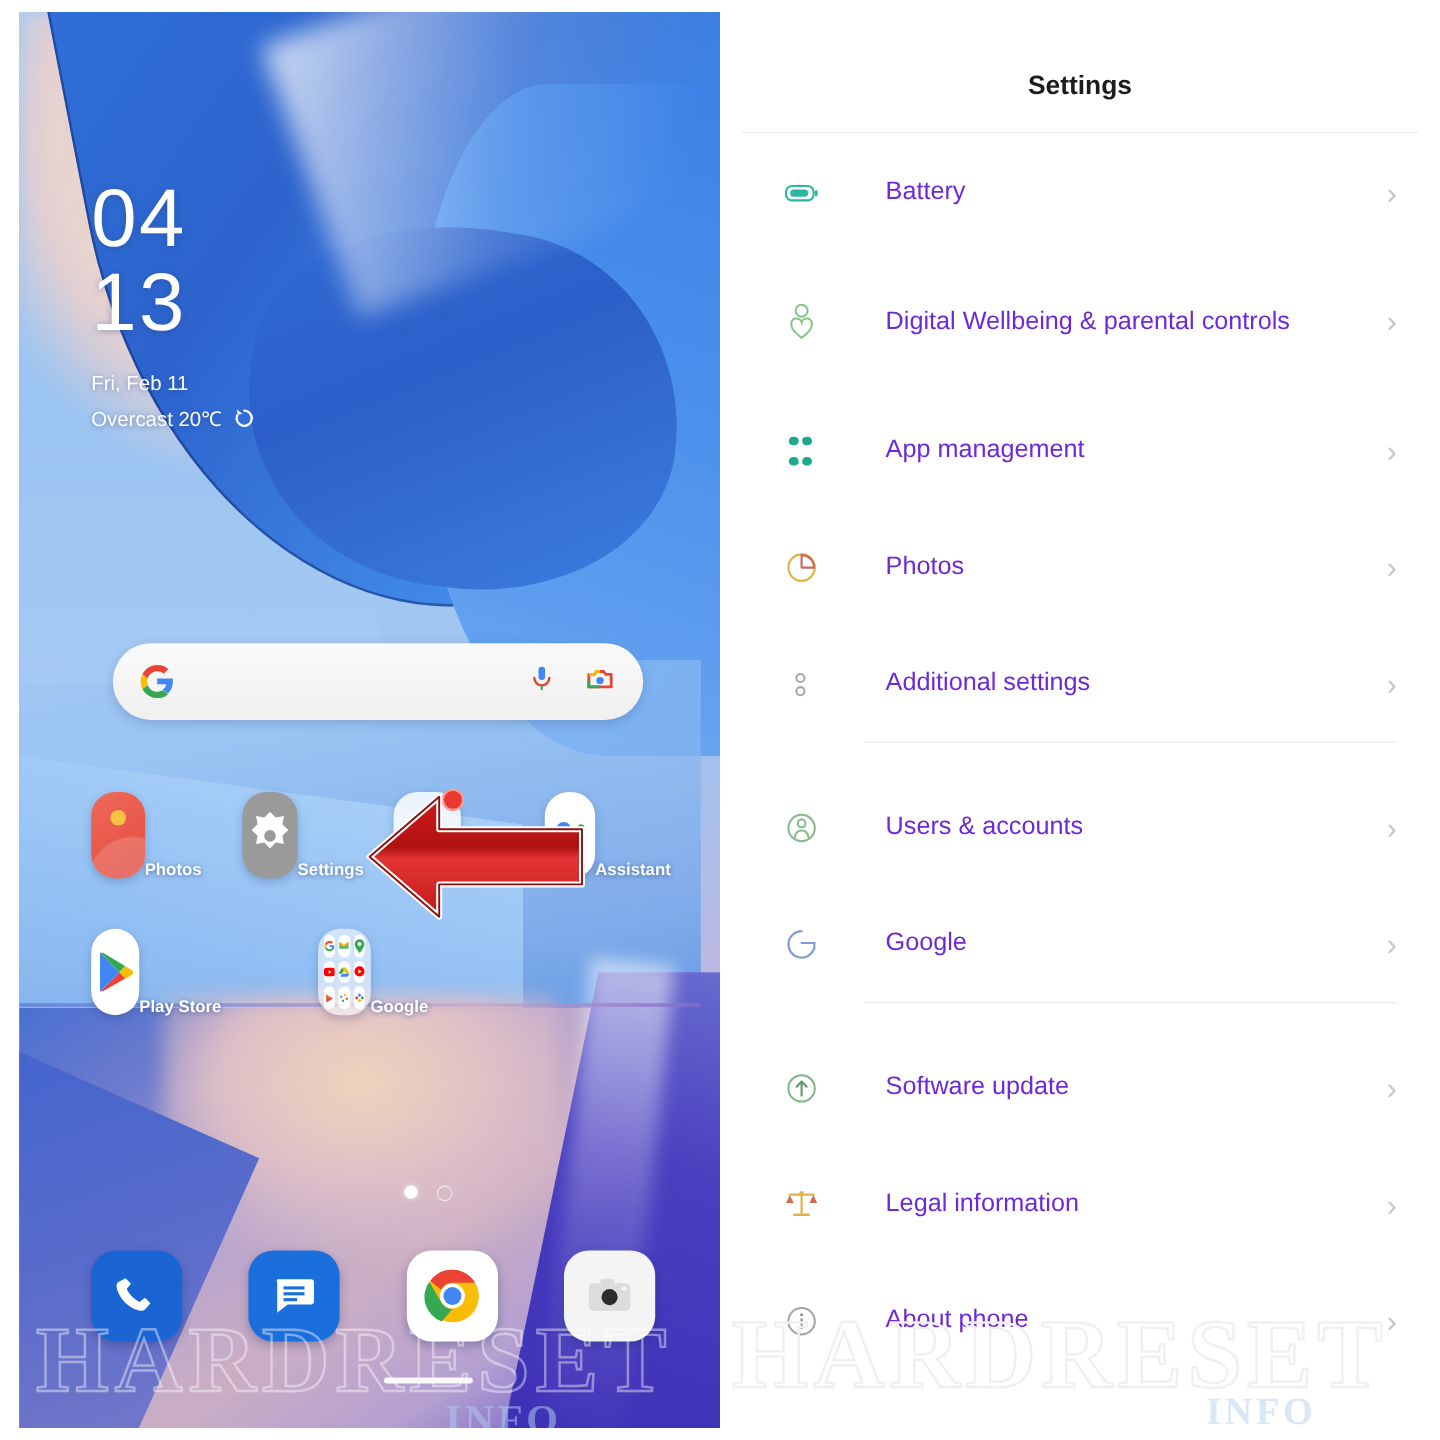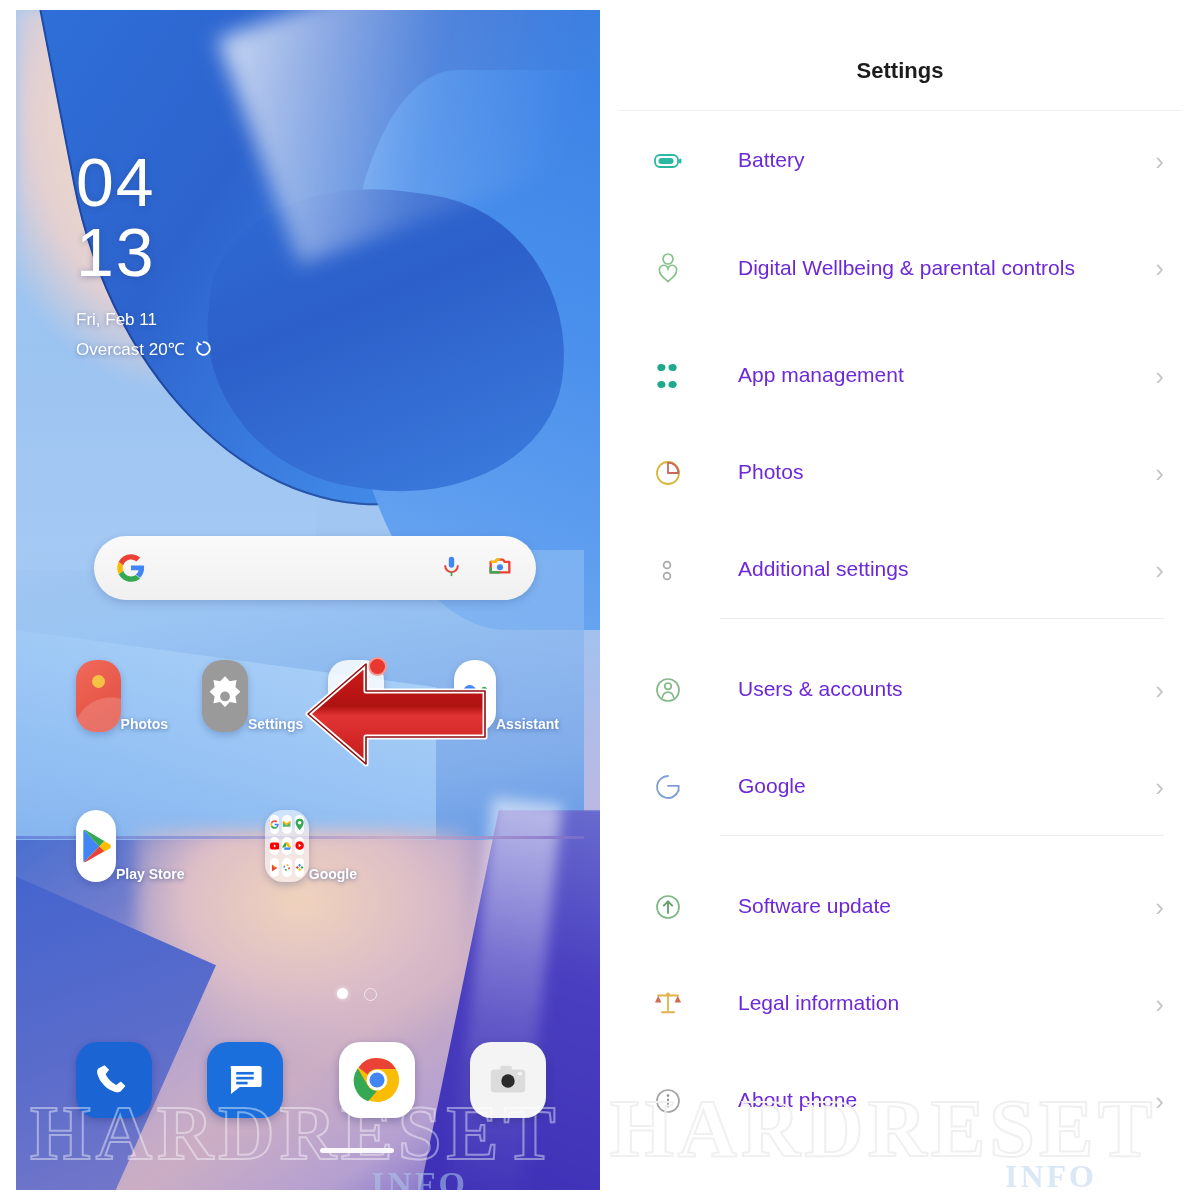--- a/index.html
+++ b/index.html
@@ -123,21 +123,21 @@
     border-radius:34px;
     box-shadow:0 3px 9px rgba(40,60,120,.22);
     display:flex;align-items:center;padding:0 22px;box-sizing:border-box;
   }
   .gsearch .spacer{flex:1;}
   .gsearch .mic{margin-right:22px;}
 
   
   .row{position:absolute;left:60px;width:470px;display:flex;justify-content:space-between;}
   .row1{top:650px;}
-  .row2{top:800px;gap:32px;}
+  .row2{top:764px;gap:32px;}
   .app{width:92px;display:flex;flex-direction:row;align-items:flex-end;}
   .tile{width:72px;height:72px;border-radius:20px;position:relative;
         box-shadow:0 3px 7px rgba(30,50,110,.25);display:flex;align-items:center;justify-content:center;}
   .alabel{margin-top:11px;font-size:14px;color:#fff;font-weight:600;text-shadow:0 1px 4px rgba(30,60,130,.6);white-space:nowrap;}
 
   .t-photos{background:linear-gradient(145deg,#ef6a5a 0%,#e8584a 55%,#e0554a 100%);overflow:hidden;}
   .t-photos:after{content:"";position:absolute;left:-24px;top:16px;width:118px;height:118px;border-radius:50%;
     background:radial-gradient(circle, rgba(255,255,255,.16) 0 44%, rgba(255,255,255,0) 46%);}
   .ph-dot{position:absolute;left:16px;top:15px;width:13px;height:13px;border-radius:50%;background:#f6c244;}
 

